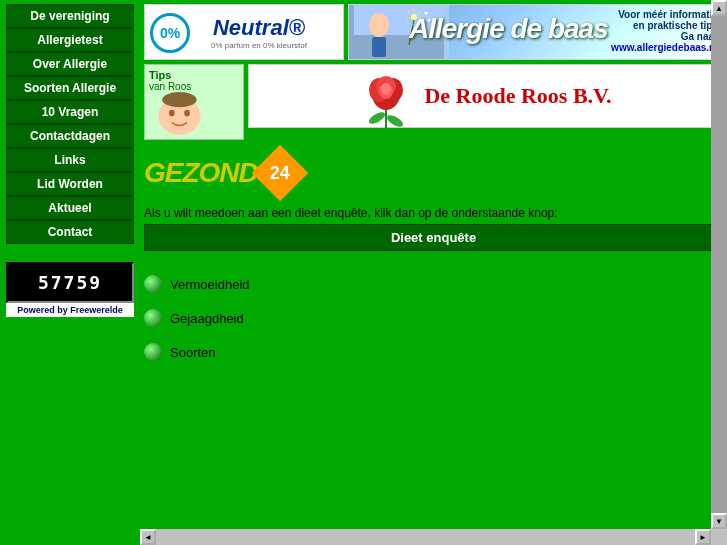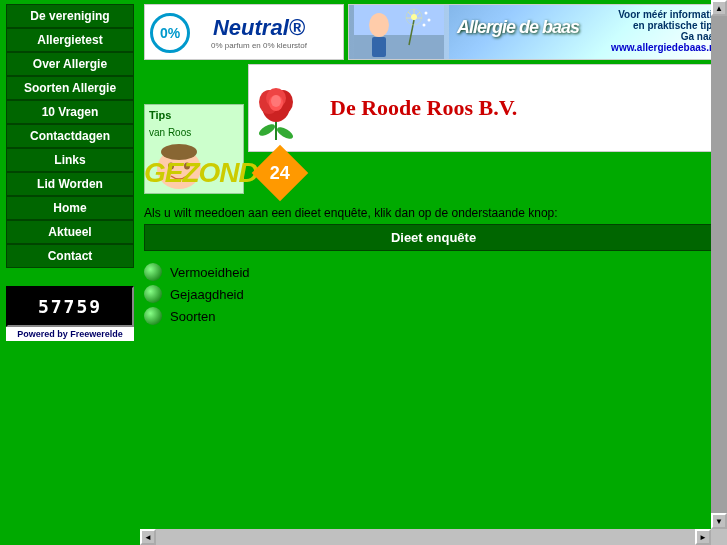--- a/index.html
+++ b/index.html
@@ -164,50 +164,49 @@
     
     .second-row {
       display: flex;
       flex-direction: row;
       gap: 4px;
       height: 80px;
     }
 
     .tips-box {
       width: 100px;
-      height: 90px;
+      height: 76px;
       background-color: #ccffcc;
       border: 1px solid #99cc99;
       display: flex;
       flex-direction: column;
       align-items: flex-start;
-      justify-content: space-between;
+      justify-content: flex-end;
       padding: 4px;
       overflow: hidden;
-      margin-top: 40px;
     }
     .tips-label {
       font-size: 11px;
       color: #006600;
       font-weight: bold;
     }
     .tips-yola {
       font-size: 10px;
       color: #006600;
     }
 
     .roode-roos-box {
       flex: 1;
-      height: 88px;
+      height: 64px;
       background-color: #ffffff;
       border: 1px solid #ccc;
       display: flex;
       align-items: center;
-      justify-content: flex-start;
-      gap: 26px;
+      justify-content: center;
+      gap: 10px;
     }
     .roos-flower {
       width: 55px;
       height: 60px;
       position: relative;
     }
     .roos-name {
       font-size: 22px;
       color: #cc0000;
       font-weight: bold;
@@ -283,20 +282,21 @@
       display: flex;
       flex-direction: column;
       gap: 4px;
     }
     .symptom-item {
       display: flex;
       align-items: center;
       gap: 8px;
       font-size: 13px;
       color: #000000;
+      margin-top: 12px;
     }
     .symptom-bullet {
       width: 18px;
       height: 18px;
       background: radial-gradient(circle at 35% 35%, #88ff88, #006600);
       border-radius: 50%;
       flex-shrink: 0;
     }
 
     
@@ -367,21 +367,20 @@
   <div id="nav-items">
 
   <div class="nav-item">De vereniging</div>
       <div class="nav-item">Allergietest</div>
       <div class="nav-item">Over Allergie</div>
       <div class="nav-item">Soorten Allergie</div>
       <div class="nav-item">10 Vragen</div>
       <div class="nav-item">Contactdagen</div>
       <div class="nav-item">Links</div>
       <div class="nav-item">Lid Worden</div>
-      <div class="nav-item">Home</div>
       <div class="nav-item">Aktueel</div>
       <div class="nav-item">Contact</div>
     </div>
   <div style="margin-top:8px;">
     <div class="counter-box">57759</div>
     <div class="powered-by">Powered by Freewerelde</div>
   </div>
 </div>
 
 <div id="main" style="position:relative;">
@@ -420,21 +419,21 @@
           <line x1="68" y1="13" x2="63" y2="13" stroke="#ddddaa" stroke-width="1"></line>
           <line x1="54" y1="7" x2="57" y2="10" stroke="#ddddaa" stroke-width="1"></line>
           <line x1="52" y1="13" x2="57" y2="13" stroke="#ddddaa" stroke-width="1"></line>
 
           <circle cx="72" cy="8" r="1.5" fill="#ffffff"></circle>
           <circle cx="75" cy="15" r="1.5" fill="#ffffff"></circle>
           <circle cx="70" cy="20" r="1.5" fill="#ffffff"></circle>
         </svg>
       </div>
       <div class="allergie-title-overlay">
-        <span style="color:#ffffff; font-style:italic; font-weight:bold; font-size:18px; text-shadow: 1px 1px 3px #003300; margin-left: 48px;">Allergie de baas</span>
+        <span style="color:#ffffff; font-style:italic; font-weight:bold; font-size:28px; text-shadow: 1px 1px 3px #003300;">Allergie de baas</span>
       </div>
       <div class="allergie-text-overlay">
         <div>Voor méér informatie</div>
         <div>en praktische tips</div>
         <div>Ga naar</div>
         <div style="color:#0000cc;">www.allergiedebaas.nl</div>
       </div>
     </div>
   </div>
 

